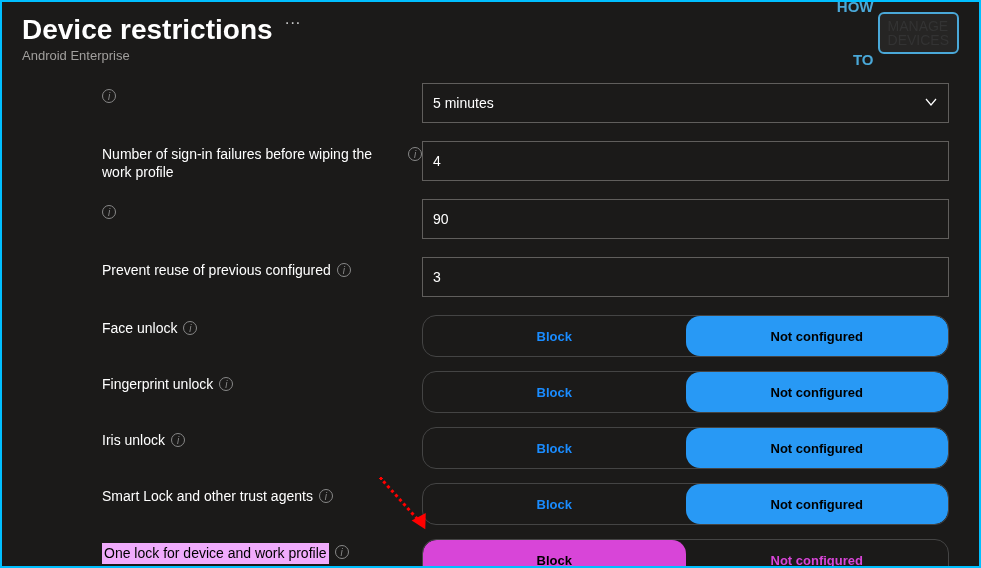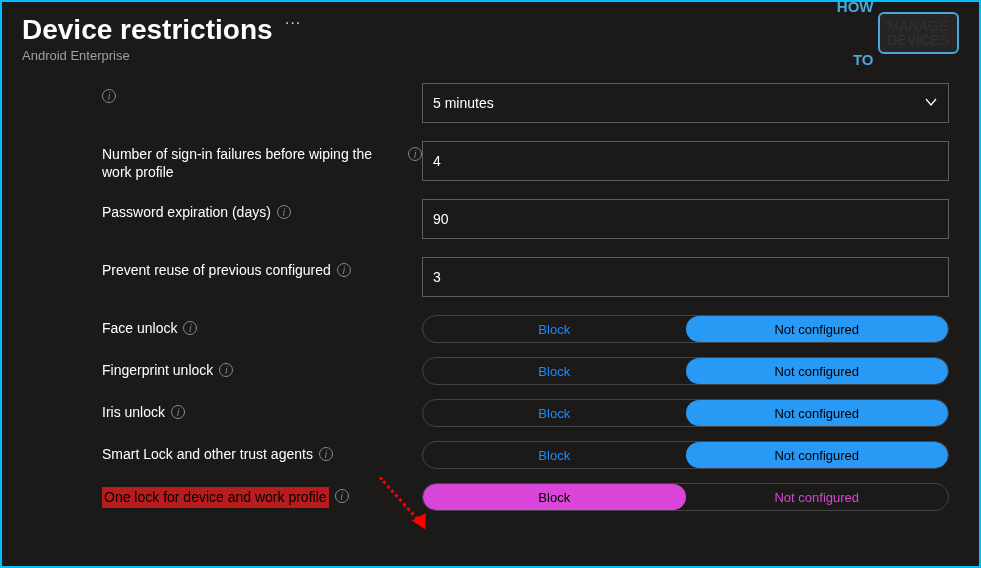--- a/index.html
+++ b/index.html
@@ -95,24 +95,25 @@
       align-items: center;
       justify-content: space-between;
       cursor: pointer;
     }
     .chevron {
       color: #fff;
     }
     .toggle-group {
       display: flex;
       width: 100%;
-      height: 28px;
+      height: 42px;
       border: 1px solid #444;
       border-radius: 14px;
       overflow: hidden;
+      font-weight: bold;
     }
     .toggle-option {
       flex: 1;
       display: flex;
       align-items: center;
       justify-content: center;
       font-size: 13px;
       cursor: pointer;
       color: #1a8cff;
     }
@@ -122,21 +123,21 @@
       border-radius: 14px;
     }
     .toggle-group.magenta .toggle-option {
       color: #d845d8;
     }
     .toggle-group.magenta .toggle-option.selected {
       background: #d845d8;
       color: #000;
     }
     .highlighted {
-      background: #b91c1c;
+      background: #f0abfc;
       color: #000;
       padding: 1px 2px;
       display: inline-block;
     }
     .logo {
       position: absolute;
       top: 10px;
       right: 20px;
       display: flex;
       align-items: stretch;
@@ -229,21 +230,20 @@
     </div>
     <div class="control-col">
       <div class="text-box">
         <span>4</span>
       </div>
     </div>
   </div>
 
   <div class="setting-row">
     <div class="label-col">
-      <span class="label-text">Password expiration (days)</span>
       <span class="info-icon">i</span>
     </div>
     <div class="control-col">
       <div class="text-box">
         <span>90</span>
       </div>
     </div>
   </div>
 
   <div class="setting-row">

